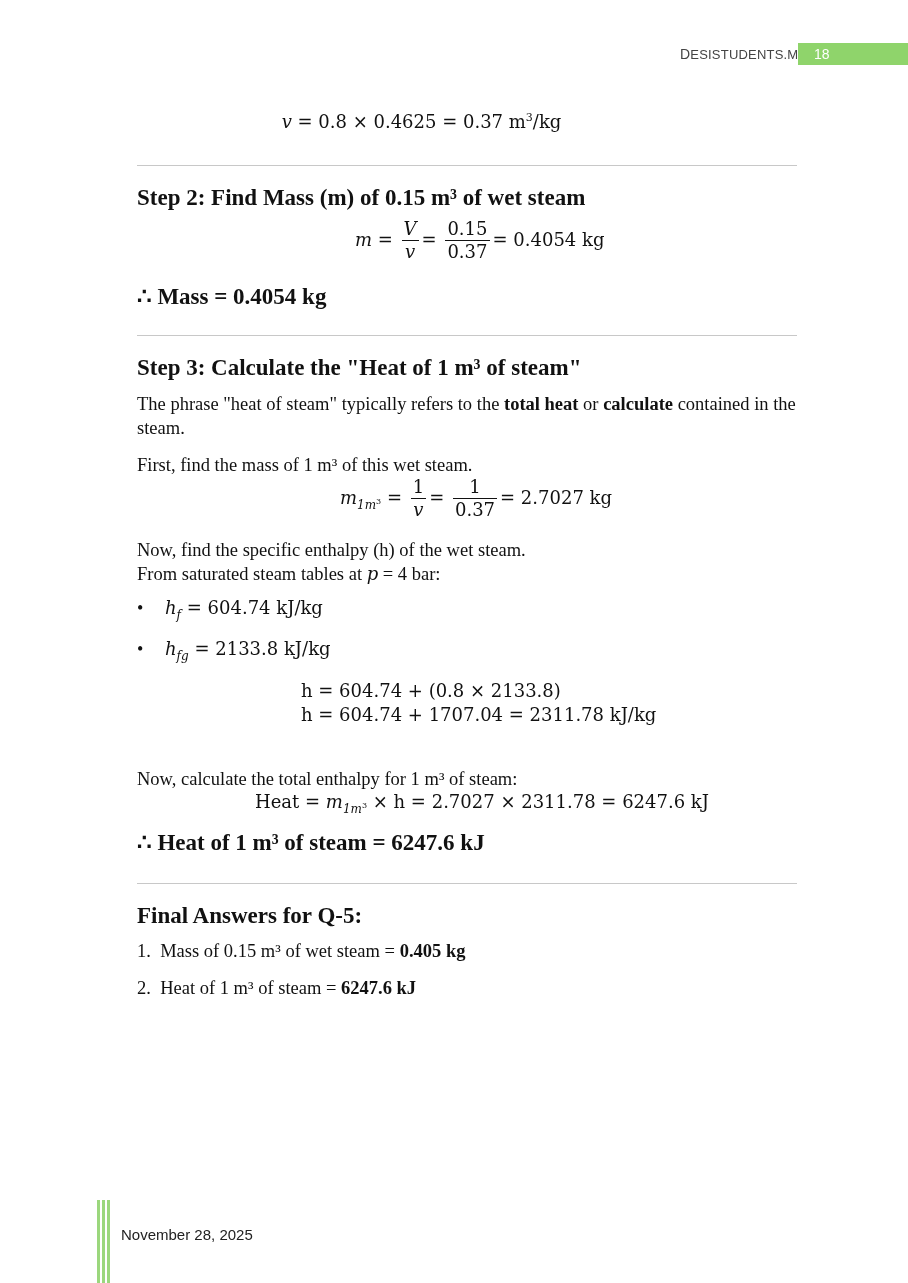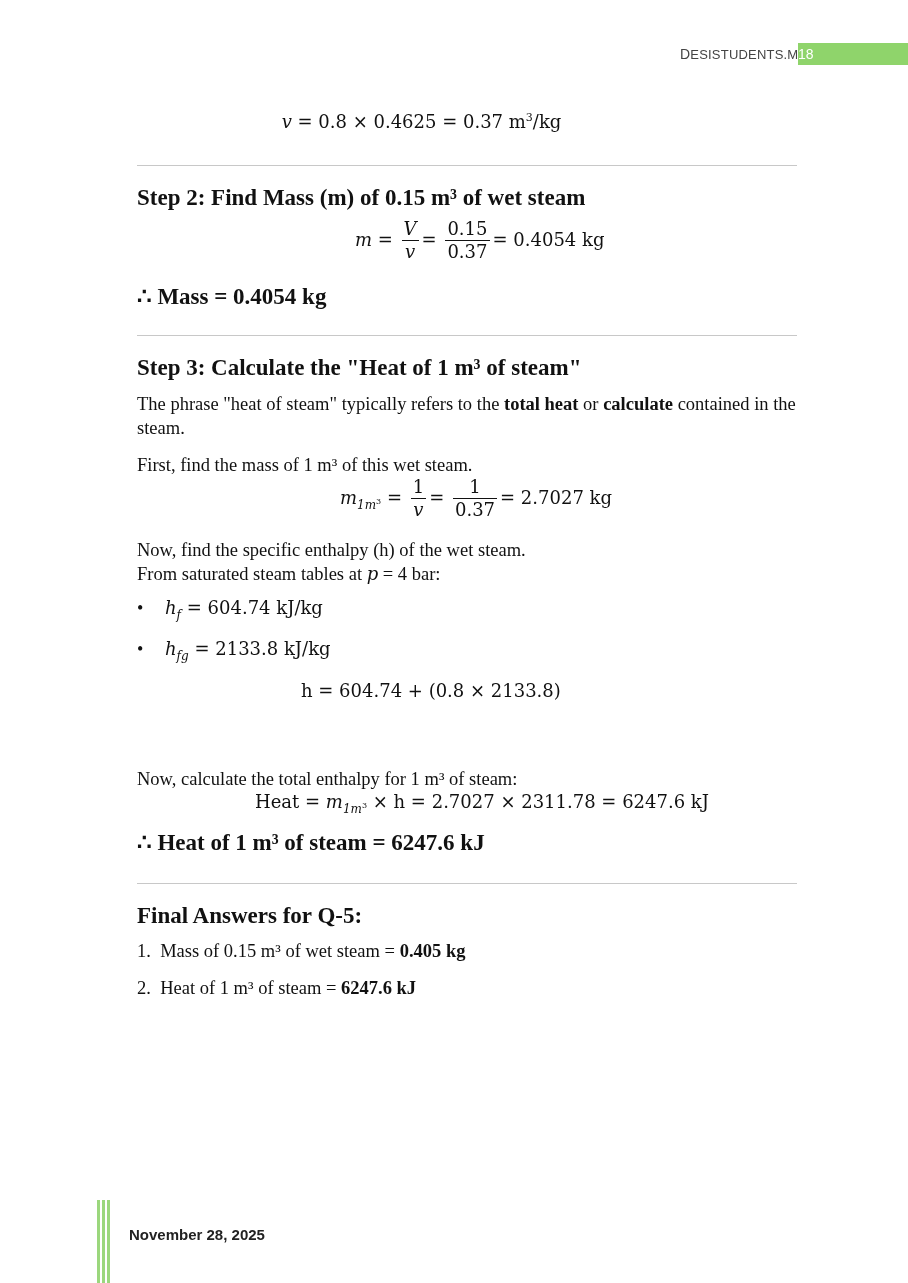--- a/index.html
+++ b/index.html
@@ -4,41 +4,41 @@
 <style>
   html, body { margin: 0; padding: 0; background: #ffffff; }
   body { width: 908px; height: 1283px; position: relative; overflow: hidden; color: #111; }
   .serif { font-family: "Liberation Serif", "DejaVu Serif", serif; }
   .math { font-family: "DejaVu Serif", "Liberation Serif", serif; font-size: 18px; }
   .math i { font-style: italic; }
   .sans { font-family: "Liberation Sans", "DejaVu Sans", sans-serif; }
 
   .header-site { position: absolute; top: 46px; left: 680px; font-size: 13px; color: #444; letter-spacing: 0.2px; }
   .header-site .cap { font-size: 14px; }
-  .header-page { position: absolute; top: 43px; left: 798px; width: 110px; height: 22px; background: #8fd46b; color: #fff; font-size: 14px; line-height: 22px; padding-left: 0; box-sizing: border-box; }
+  .header-page { position: absolute; top: 43px; left: 798px; width: 110px; height: 22px; background: #8fd46b; color: #fff; font-size: 14px; line-height: 22px; padding-left: 16px; box-sizing: border-box; }
 
   .abs { position: absolute; }
   .center-line { position: absolute; left: 0; width: 843px; text-align: center; }
   .hr { position: absolute; left: 137px; width: 660px; height: 0; border-top: 1.5px solid #c8c8c8; }
 
   .h { font-weight: bold; font-size: 23px; }
   .p { font-size: 18.5px; line-height: 24px; }
   b { font-weight: bold; }
   sup.s { font-size: 11px; vertical-align: 7px; }
   .sub { font-size: 12px; vertical-align: -5px; font-style: italic; }
   .subsub { font-size: 8px; vertical-align: 5px; font-style: normal; }
 
   .frac { display: inline-block; vertical-align: middle; text-align: center; margin: 0 3px; }
   .frac .num { display: block; padding: 0 2px; border-bottom: 1.3px solid #111; line-height: 22px; }
   .frac .den { display: block; padding: 0 2px; line-height: 22px; }
 
   .bullet { position: absolute; left: 137px; font-size: 18px; }
   .footer-bars { position: absolute; left: 97px; top: 1200px; width: 14px; height: 83px; }
   .footer-bars span { position: absolute; top: 0; width: 3px; height: 83px; background: #9bd77d; }
-  .footer-date { position: absolute; left: 129px; top: 1226px; font-size: 15px; color: #222; font-weight: bold; }
+  .footer-date { position: absolute; left: 121px; top: 1226px; font-size: 15px; color: #222; }
 </style>
 </head>
 <body>
 
 <div class="header-site sans"><span class="cap">D</span><span>ESISTUDENTS.ME</span></div>
 <div class="header-page sans">18</div>
 
 <div class="center-line math" style="top:111px;">
   <i>v</i><span> = 0.8 × 0.4625 = 0.37 m</span><sup class="s">3</sup><span>/kg</span>
 </div>
@@ -74,20 +74,21 @@
 <div class="abs math" style="left:165px; top:597px;">
   <i>h</i><span class="sub">f</span><span> = 604.74 kJ/kg</span>
 </div>
 <div class="bullet serif" style="top:639px;">•</div>
 <div class="abs math" style="left:165px; top:638px;">
   <i>h</i><span class="sub">fg</span><span> = 2133.8 kJ/kg</span>
 </div>
 
 <div class="abs math" style="left:301px; top:679px; line-height:24px;">
   <div>h = 604.74 + (0.8 × 2133.8)</div>
+  <div>h = 604.74 + 1707.04 = 2311.78 kJ/kg</div>
 </div>
 
 <div class="abs serif p" style="left:137px; top:767px;">Now, calculate the total enthalpy for 1 m³ of steam:</div>
 <div class="abs math" style="left:255px; top:791px;">
   <span>Heat = </span><i>m</i><span class="sub"><span>1m</span><span class="subsub">3</span></span><span> × h = 2.7027 × 2311.78 = 6247.6 kJ</span>
 </div>
 <div class="abs serif h" style="left:137px; top:829px;">∴ Heat of 1 m³ of steam = 6247.6 kJ</div>
 
 <div class="hr" style="top:883px;"></div>
 

